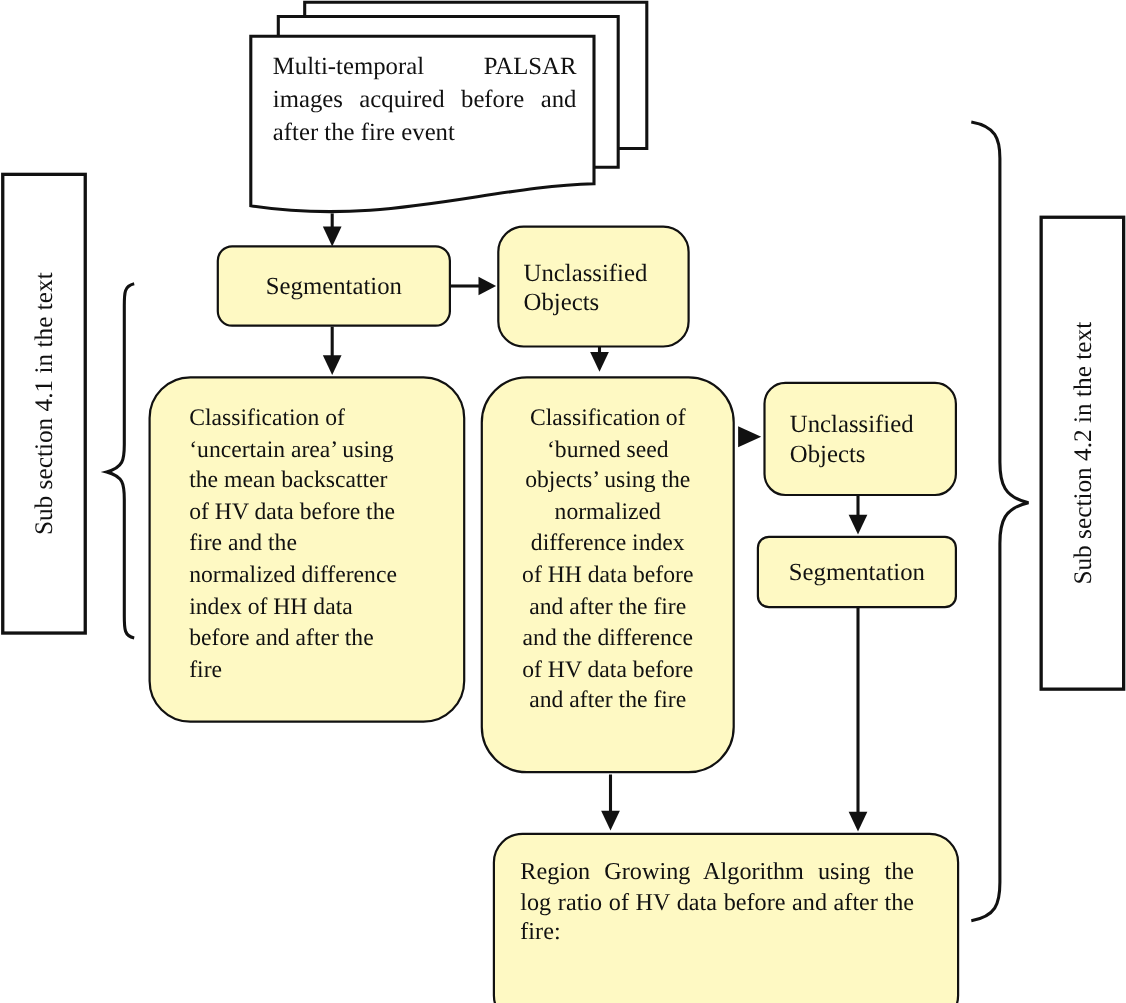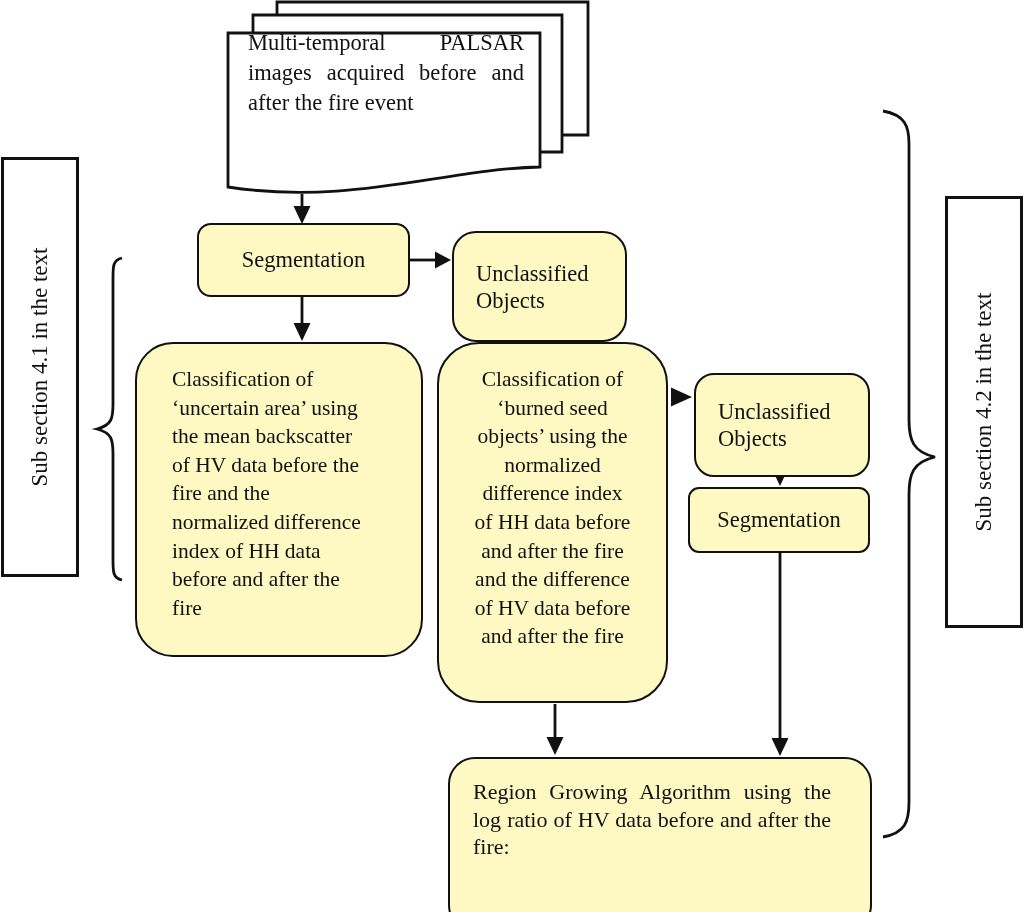--- a/index.html
+++ b/index.html
@@ -7,23 +7,23 @@
     position:relative;width:1024px;height:912px;background:#ffffff;
     font-family:"Liberation Serif","DejaVu Serif",serif;color:#111111;overflow:hidden;
   }
   .overlay{position:absolute;left:0;top:0;}
   .node{
     position:absolute;border:2.6px solid #111111;background:#fef9c3;
     box-sizing:border-box;
   }
   .ml{white-space:pre-line;}
   .flexc{display:flex;align-items:center;justify-content:center;text-align:center;}
-  .flexl{display:flex;align-items:center;margin-top:26px;}
+  .flexl{display:flex;align-items:center;}
   .doc-text{
-    position:absolute;left:248px;top:28px;width:276px;
+    position:absolute;left:248px;top:45px;width:276px;
     font-size:22.5px;line-height:30px;text-align:justify;
   }
   .seg-left{left:197px;top:223px;width:213px;height:74px;border-radius:14px;font-size:22.5px;}
   .uncl-top{left:452px;top:205px;width:175px;height:111px;border-radius:24px;
     padding-left:22px;font-size:22.5px;line-height:27px;}
   .class-left{left:135px;top:342px;width:288px;height:315px;border-radius:38px;
     padding:21px 8px 0 35px;font-size:21.5px;line-height:28.6px;}
   .class-mid{left:437px;top:342px;width:231px;height:361px;border-radius:42px;
     padding:21px 4px 0 4px;text-align:center;font-size:21.5px;line-height:28.6px;}
   .uncl-right{left:694px;top:347px;width:176px;height:104px;border-radius:20px;

